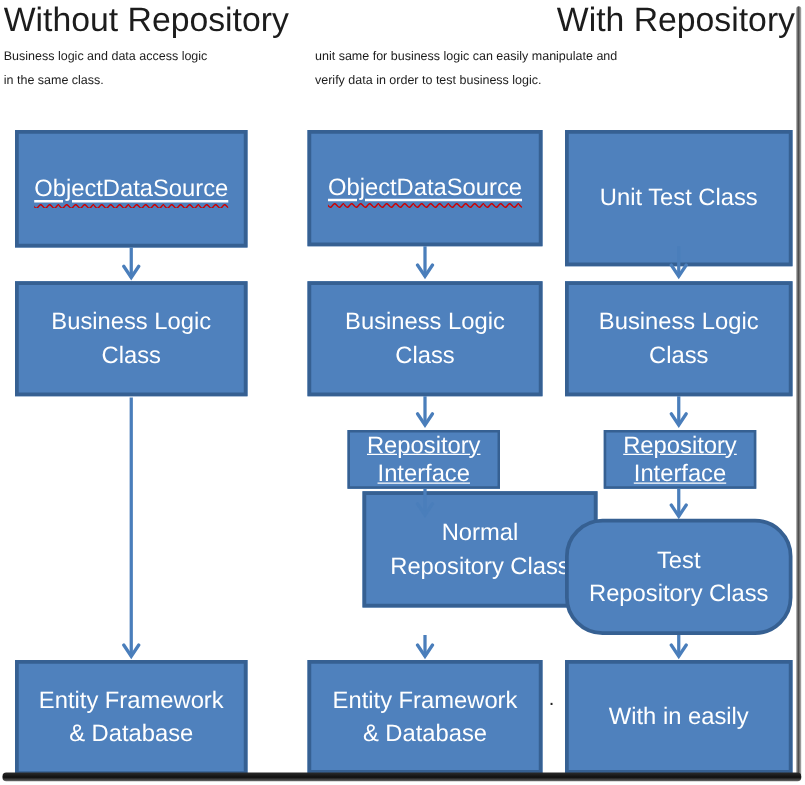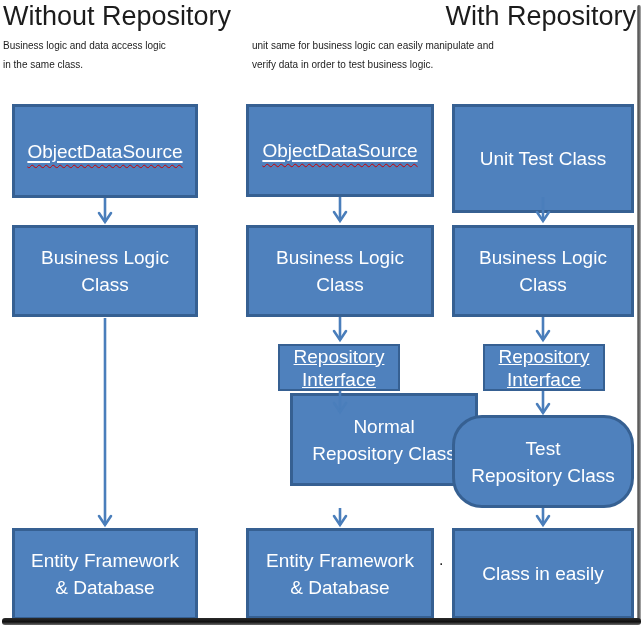--- a/index.html
+++ b/index.html
@@ -144,21 +144,21 @@
   </div>
   <div class="box small" style="left:483px; top:344px; width:122px; height:47px;">
     <span>Repository</span>
     <span>Interface</span>
   </div>
   <div class="box" style="left:452px; top:415px; width:182px; height:93px;border-radius:30px;">
     <span>Test</span>
     <span>Repository Class</span>
   </div>
   <div class="box" style="left:452px; top:528px; width:182px; height:91px;">
-    <span>Class in easily</span>
+    <span>With in easily</span>
   </div>
 
   <svg id="arrows" width="644" height="628" viewBox="0 0 644 628">
     <defs>
       <marker id="vhead" markerUnits="userSpaceOnUse" markerWidth="20" markerHeight="20" refX="11" refY="8" orient="auto">
         <path d="M2,2 L11,8 L2,14" fill="none" stroke="#4a7ebb" stroke-width="2.6" stroke-linecap="round" stroke-linejoin="miter"></path>
       </marker>
     </defs>
     <g stroke="#4a7ebb" stroke-width="2.6" fill="none">
       <line x1="105" y1="198" x2="105" y2="222" marker-end="url(#vhead)"></line>

